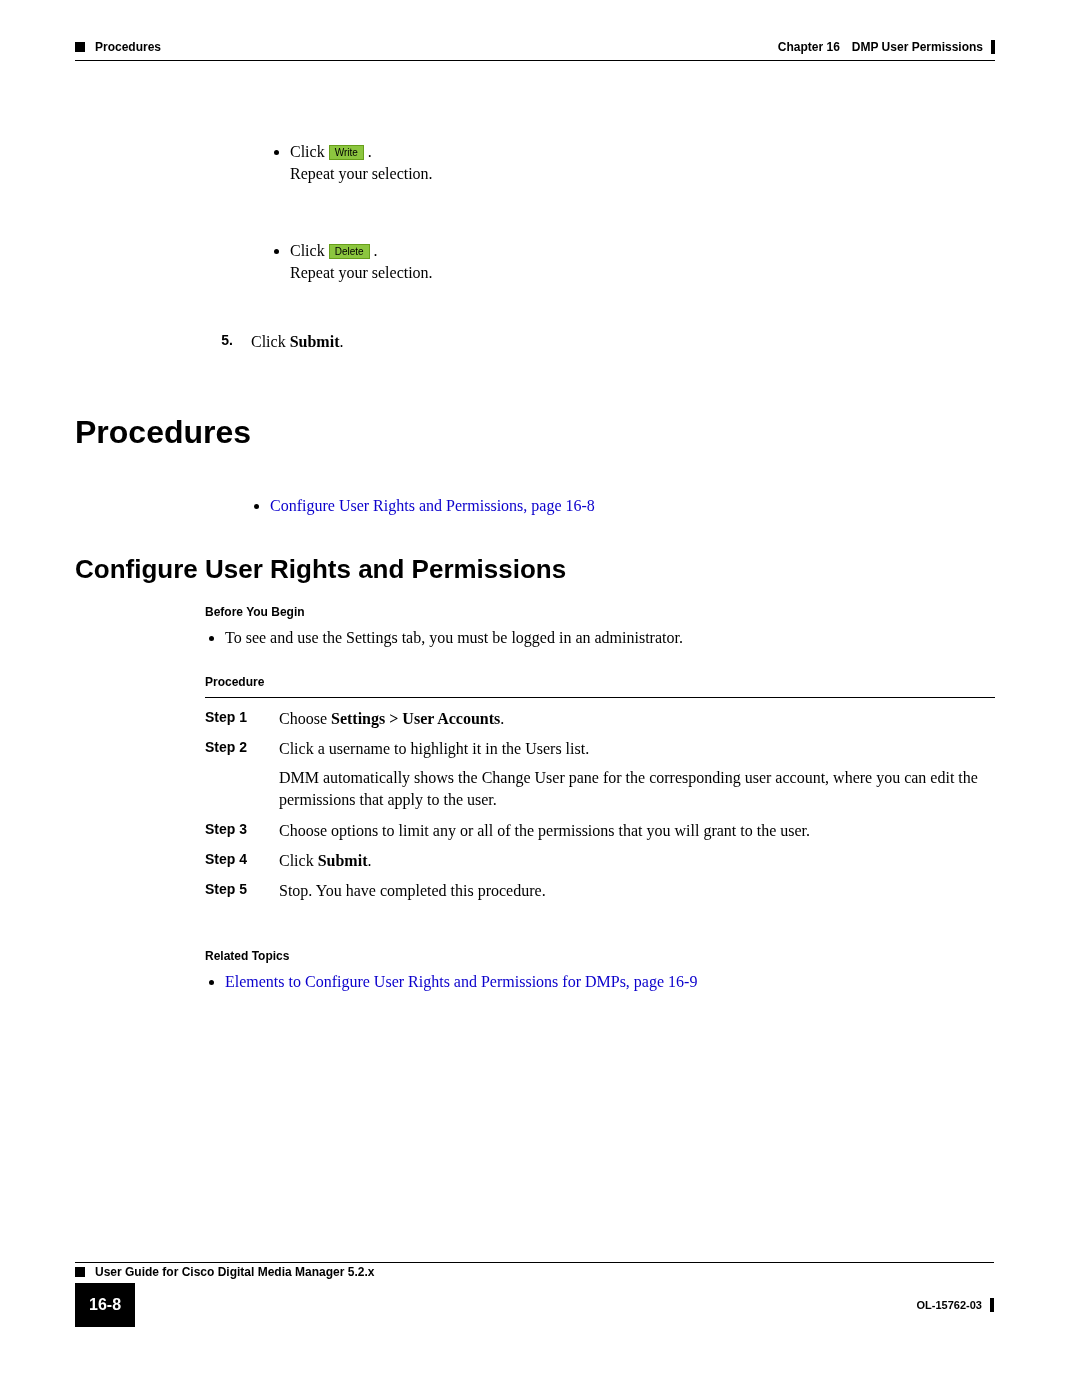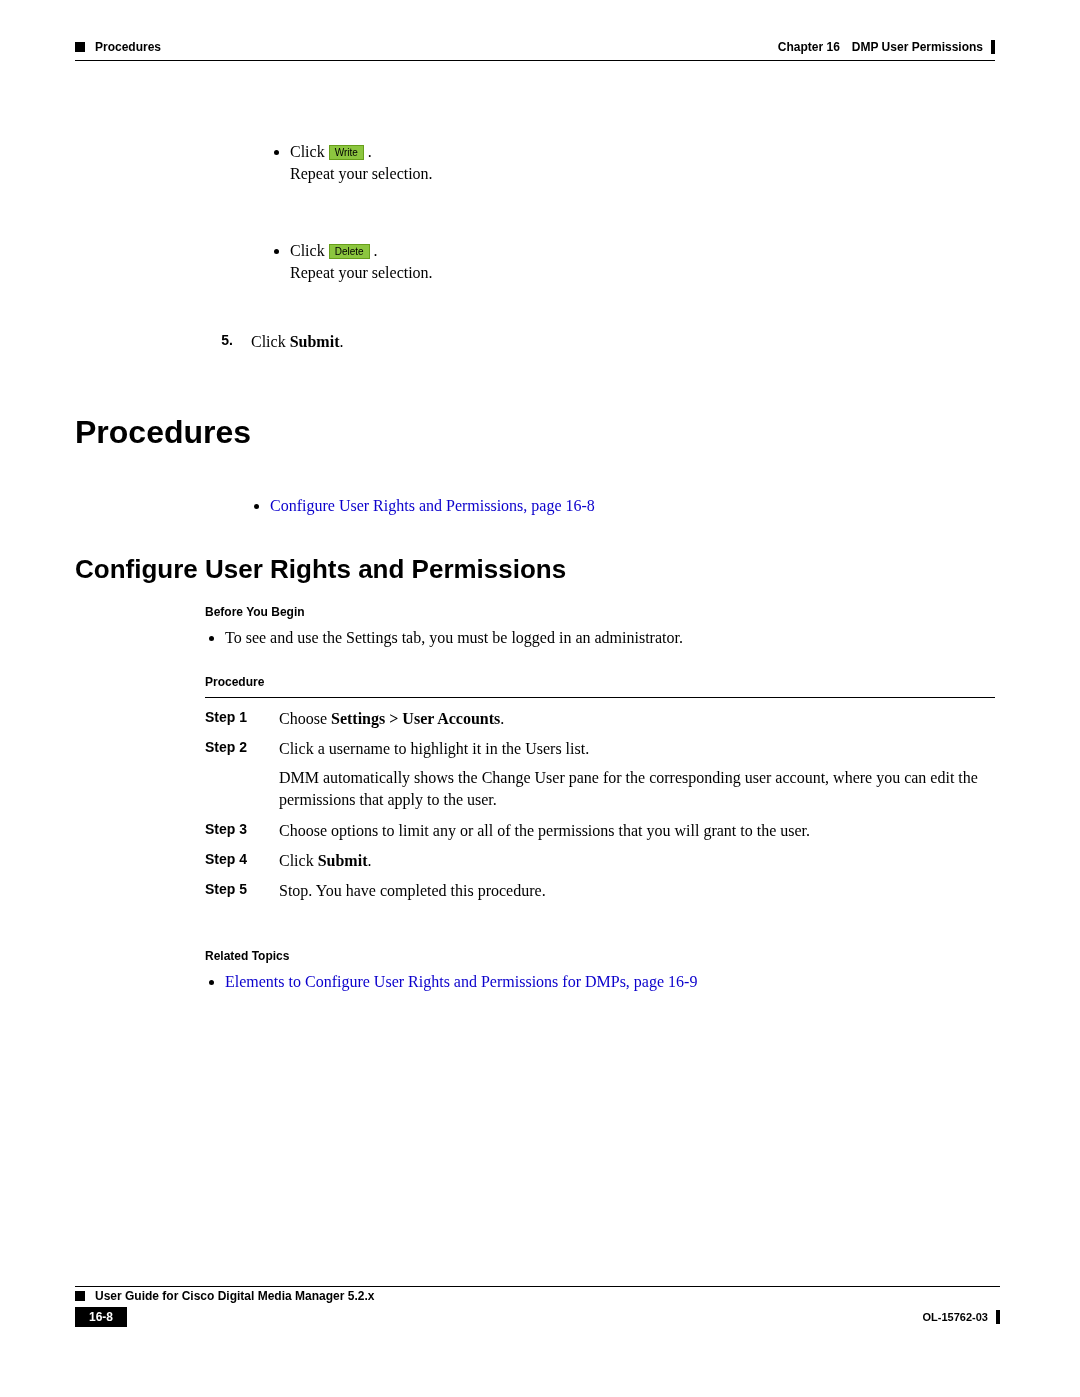--- a/index.html
+++ b/index.html
@@ -100,42 +100,42 @@
     font-size: 14px;
     font-weight: bold;
     flex: 0 0 68px;
     padding-right: 6px;
   }
   .step-body { flex: 1 1 auto; }
   .step-sub { margin-top: 6px; }
 
   .footer {
     position: absolute;
-    left: 75px; right: 80px; bottom: 50px;
+    left: 75px; right: 86px; bottom: 50px;
   }
   .ftr-title-row {
     border-top: 1px solid #000;
     padding-top: 2px;
     display: flex; align-items: center;
     font-family: Arial, Helvetica, sans-serif;
     font-size: 12px;
     font-weight: bold;
   }
   .ftr-title-row .sq { width: 10px; height: 10px; background: #000; margin-right: 10px; }
   .ftr-bottom {
     display: flex; align-items: center; justify-content: space-between;
     margin-top: 4px;
     font-family: Arial, Helvetica, sans-serif;
     font-size: 12px;
   }
   .page-num-box {
     background: #000; color: #fff;
-    padding: 3px 14px;
-    font-weight: bold;
-    font-size: 12px;
+    padding: 13px 14px;
+    font-weight: bold;
+    font-size: 16px;
   }
   .ftr-right { display: flex; align-items: center; font-weight: bold; font-size: 11px; }
   .ftr-right .bar { width: 4px; height: 14px; background: #000; margin-left: 8px; }
 
   .inset-body-text { margin-left: 130px; }
 
   .clearfix::after { content: ""; display: block; clear: both; }
 </style>
 </head>
 <body>

